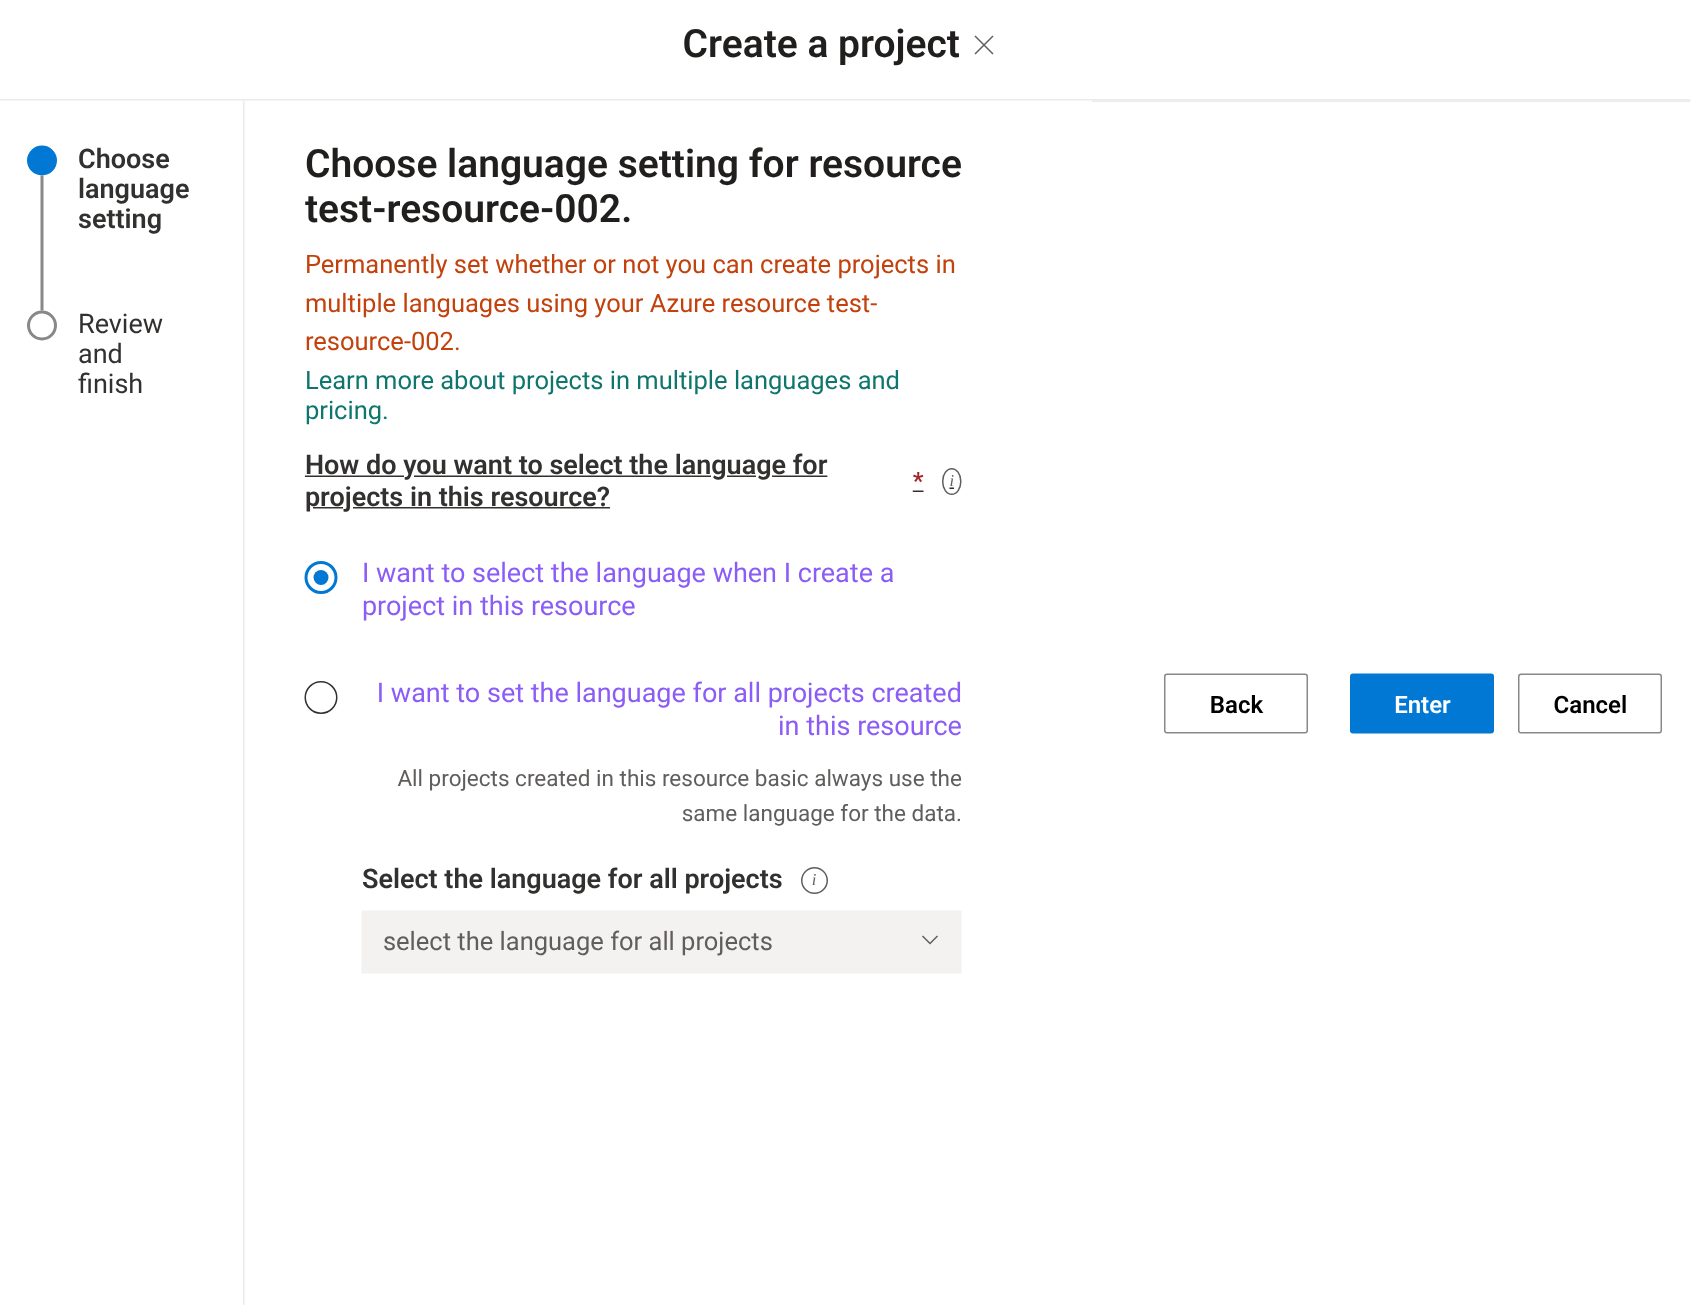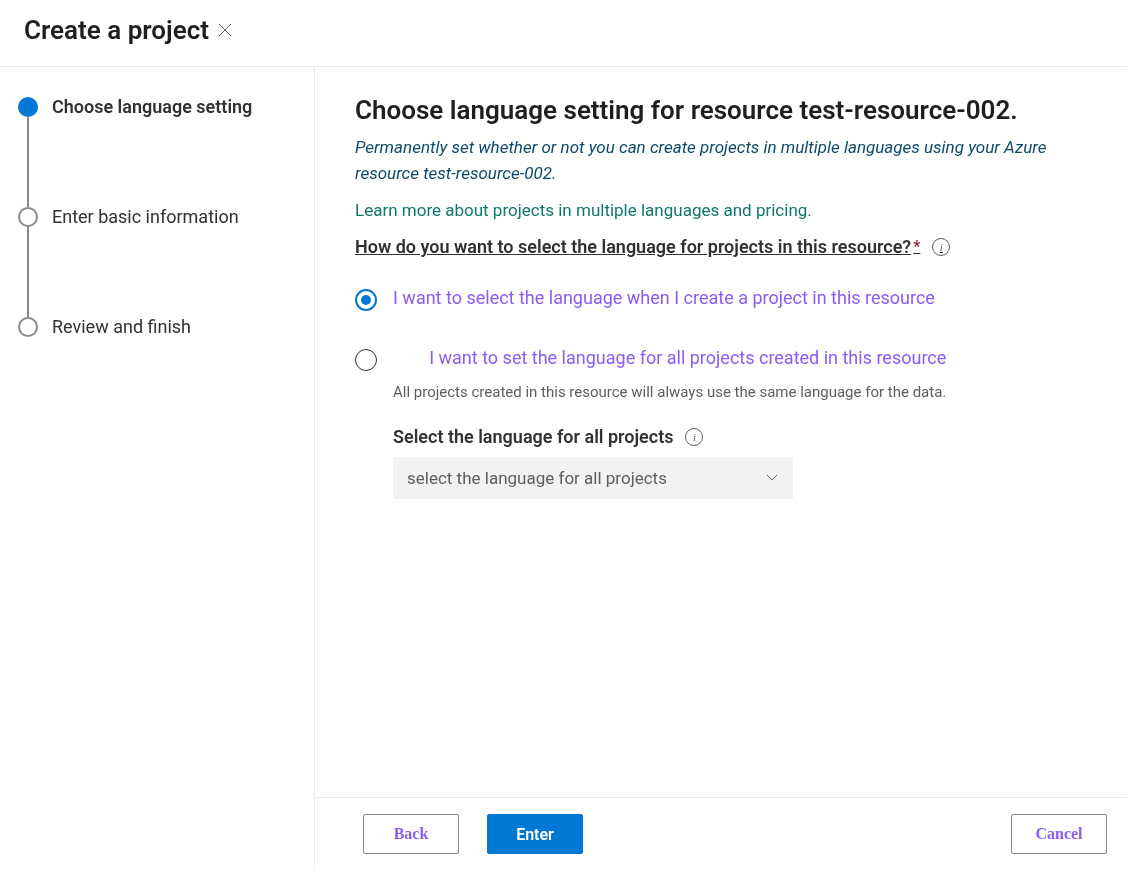--- a/index.html
+++ b/index.html
@@ -10,21 +10,21 @@
     background: #fff;
     width: 1127px;
     height: 877px;
     overflow: hidden;
   }
 
   
   .modal-header {
     display: flex;
     align-items: center;
-    justify-content: flex-start;
+    justify-content: center;
     padding: 14px 24px 20px 24px;
     border-bottom: 1px solid #edebe9;
   }
   .modal-title {
     font-size: 26px;
     font-weight: 600;
     color: #201f1e;
   }
   .close-btn {
     width: 32px; height: 32px;
@@ -39,21 +39,21 @@
     height: calc(100% - 74px);
   }
   .wizard-nav {
     width: 315px;
     padding: 30px 36px 0 18px;
     border-right: 1px solid #edebe9;
   }
   .wizard-content-wrap {
     flex: 1;
     display: flex;
-    flex-direction: column;
+    flex-direction: row;
     gap: 47px;
   }
   .wizard-content {
     flex: 1;
     padding: 28px 40px 10px 40px;
     overflow: auto;
   }
   .wizard-footer {
     border-top: 1px solid #edebe9;
     padding: 16px 20px;
@@ -71,21 +71,21 @@
     border:2px solid #8a8886;
     background:#fff;
   }
   .step.active .step-dot { background:#0078d4; border-color:#0078d4; }
   .step-line { width:2px; height:90px; background:#8a8886; margin-top:0; }
   .step-label { margin-left:14px; font-size:18px; color:#323130; line-height:20px; }
   .step.active .step-label { font-weight:600; }
 
   
   h1.page-title { font-size:26px; font-weight:600; margin:0 0 10px 0; color:#201f1e; }
-  p.page-desc { font-size:17px; margin:0 0 14px 0; color:#0c4a6e; line-height:1.5;font-style:italic; }
+  p.page-desc { font-size:17px; margin:0 0 2px 0; color:#c2410c; line-height:1.5; }
   a.link { color:#0f766e; text-decoration:none; font-size:17px; cursor:pointer; }
 
   .question-row { display:flex; align-items:center; margin-top:16px; margin-bottom:20px;text-decoration:underline; }
   .question { font-size:18px; font-weight:600; }
   .required { color:#a4262c; margin-left:2px; font-weight:600; }
   .info-icon {
     display:inline-flex; align-items:center; justify-content:center;
     width:18px; height:18px; border:1px solid #605e5c; border-radius:50%;
     font-size:11px; font-style:italic; font-family:Georgia, serif;
     color:#605e5c; margin-left:12px; font-weight:400;
@@ -121,21 +121,21 @@
   .dropdown .chev { color:#605e5c; }
 
   
   .btn {
     height:40px; min-width:96px;
     border-radius:2px;
     font-size:16px; font-weight:600;
     display:inline-flex; align-items:center; justify-content:center;
     padding:0 20px; cursor:pointer; user-select:none;
   }
-  .btn-default { background:#fff; border:1px solid #8a8886; color:#8b5cf6;font-family:Liberation Serif, serif; }
+  .btn-default { background:#fff; border:1px solid #8a8886; color:#000000; }
   .btn-primary { background:#0078d4; border:1px solid #0078d4; color:#fff; }
 </style>
 </head>
 <body>
 
 <div class="modal-header">
   <div class="modal-title">Create a project</div>
   <div class="close-btn">
     <svg width="16" height="16" viewBox="0 0 16 16">
         <path d="M2 2 L14 14 M14 2 L2 14" stroke="#605e5c" stroke-width="1" fill="none"></path>
@@ -149,27 +149,20 @@
     <div class="step active">
       <div class="step-indicator">
         <div class="step-dot"></div>
         <div class="step-line"></div>
       </div>
       <div class="step-label">Choose language setting</div>
     </div>
     <div class="step">
       <div class="step-indicator">
         <div class="step-dot"></div>
-        <div class="step-line"></div>
-      </div>
-      <div class="step-label">Enter basic information</div>
-    </div>
-    <div class="step">
-      <div class="step-indicator">
-        <div class="step-dot"></div>
       </div>
       <div class="step-label">Review and finish</div>
     </div>
   </div>
 
   <div class="wizard-content-wrap">
     <div class="wizard-content">
 
       <h1 class="page-title">Choose language setting for resource test-resource-002.</h1>
       <p class="page-desc">Permanently set whether or not you can create projects in multiple languages using your Azure resource test-resource-002.</p>
@@ -189,21 +182,21 @@
         <div class="radio-body">
           <div class="radio-label">I want to select the language when I create a project in this resource</div>
         </div>
       </div>
 
       
       <div class="radio-option" style="margin-top:18px;text-align:right;">
         <div class="radio-outer"></div>
         <div class="radio-body">
           <div class="radio-label">I want to set the language for all projects created in this resource</div>
-          <div class="radio-help">All projects created in this resource will always use the same language for the data.</div>
+          <div class="radio-help">All projects created in this resource basic always use the same language for the data.</div>
 
           <div class="subfield">
             <div class="subfield-label-row">
               <span class="subfield-label">Select the language for all projects</span>
               <span class="info-icon" style="margin-left:12px;">i</span>
             </div>
             <div class="dropdown">
               <span>select the language for all projects</span>
               <span class="chev">
                 <svg width="14" height="14" viewBox="0 0 14 14">

